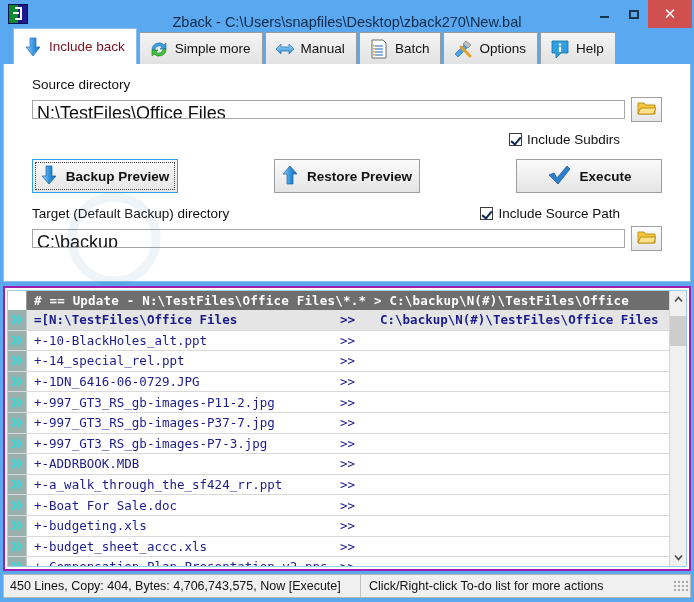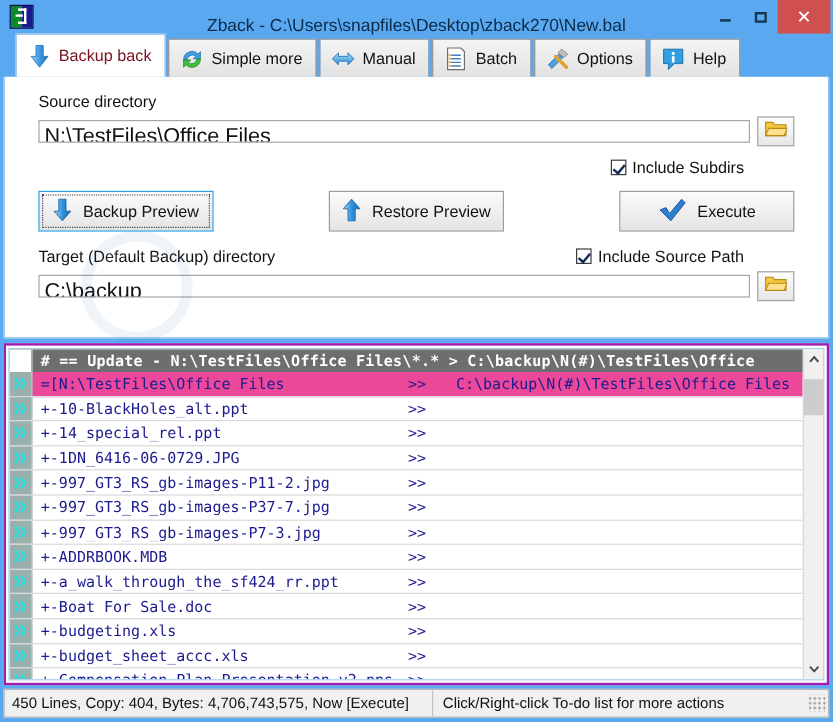--- a/index.html
+++ b/index.html
@@ -120,21 +120,21 @@
   .chk::after{
     content:"";position:absolute;left:3px;top:1px;width:4px;height:8px;
     border:solid #102a54;border-width:0 2px 2px 0;transform:rotate(40deg);
   }
   .btnrow{display:flex;padding:0 28px;gap:0;justify-content:space-between;}
   .btn{
     width:146px;height:34px;
     background:linear-gradient(#fbfbfb,#e4e4e4);
     border:1px solid #9d9d9d;
     display:flex;align-items:flex-start;justify-content:center;gap:9px;
-    font-size:13.5px;color:#111;box-sizing:border-box;
+    font-size:13.5px;color:#111;box-sizing:border-box;font-weight:bold;
   }
   .btn.focus{border:1px solid #2f9fe8;padding:2px;}
   .btn.focus .inner{
     width:100%;height:100%;border:1px dotted #444;
     display:flex;align-items:center;justify-content:center;gap:9px;
     box-sizing:border-box;
   }
   .btn .inner{display:flex;align-items:center;justify-content:center;gap:9px;width:100%;height:100%;}
 
   
@@ -169,21 +169,21 @@
   }
   .hdr .htxt{padding-left:7px;overflow:hidden;}
   .rows{flex:1 1 auto;overflow:hidden;}
   .r{
     display:flex;height:20.6px;align-items:center;
     border-bottom:1px solid #d9d9d9;
     font-family:"DejaVu Sans Mono","Liberation Mono",monospace;
     font-size:12.5px;color:#1b1b8e;white-space:nowrap;
     box-sizing:border-box;
   }
-  .r.sel{background:#ec4899;}
+  .r.sel{background:#e5e5e5;font-weight:bold;}
   .gut{
     width:19px;flex:0 0 19px;height:100%;
     background:#9ab0ad;
     display:flex;align-items:center;justify-content:center;
     box-sizing:border-box;border-right:1px solid #b9c9c6;
   }
   .r.sel .gut{background:#9ab0ad;}
   .cname{padding-left:7px;width:300px;flex:0 0 300px;overflow:hidden;}
   .carrow{width:40px;flex:0 0 40px;text-align:left;padding-left:6px;}
   .cdest{flex:1 1 auto;overflow:hidden;}
@@ -249,21 +249,21 @@
             <defs>
                 <linearGradient id="gbl" x1="0" y1="0" x2="1" y2="0">
               <stop offset="0" stop-color="#9ed2f7"></stop>
                   <stop offset=".5" stop-color="#3e9ae6"></stop>
                   <stop offset="1" stop-color="#1d6fb5"></stop>
             </linearGradient>
               </defs>
             <path d="M8 2 h6 v9 h4 l-7 9 l-7 -9 h4 z" fill="url(#gbl)" stroke="#1d6fb5" stroke-width="0.7"></path>
           </svg>
         </span>
-        <span>Backup back</span>
+        <span>Include back</span>
       </div>
 
       <div class="tab">
         <span class="ico">
           <svg width="22" height="22" viewBox="0 0 22 22">
             <path d="M4 12 a7 7 0 0 1 12 -5 l2 -2 v6 h-6 l2.2 -2.2 a4.6 4.6 0 0 0 -7.4 3.2 z" fill="#3aa0e0" stroke="#1a6aa8" stroke-width="0.6"></path>
             <path d="M18 11 a7 7 0 0 1 -12 5 l-2 2 v-6 h6 l-2.2 2.2 a4.6 4.6 0 0 0 7.4 -3.2 z" fill="#3ec13e" stroke="#1d7d1d" stroke-width="0.6"></path>
           </svg>
         </span>
         <span>Simple more</span>

